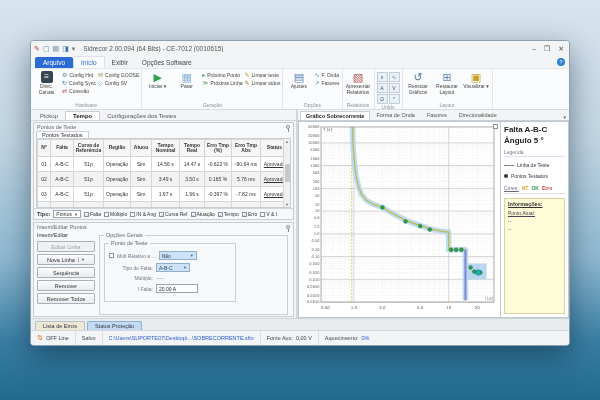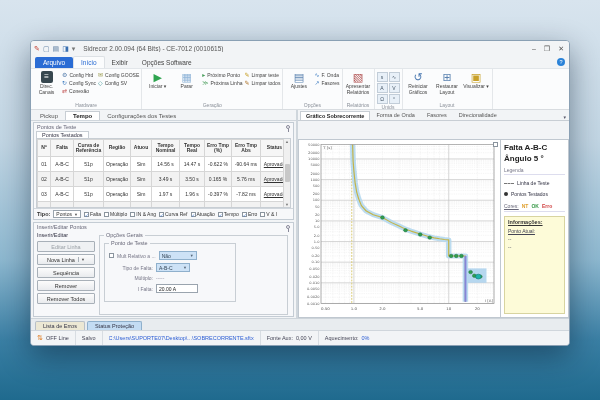--- a/index.html
+++ b/index.html
@@ -91,21 +91,21 @@
   .fs-general { flex:1; margin-right:2px; }
   .fs-point { width:132px; height:62px; }
   .frow { display:flex; align-items:center; gap:3px; margin:3px 0; }
   .frow .lab { font-size:5px; color:#778; width:44px; text-align:right; }
   .frow .lab.left { text-align:left; width:auto; }
   .dd { width:38px; height:9px; background:#cde2f6; border:1px solid #8fb0cc; font-size:5px; color:#345; display:flex; align-items:center; justify-content:space-between; padding:0 2px; }
   .dd .car { font-size:4px; color:#567; }
   .txt { width:42px; height:9px; background:#fff; border:1px solid #9aa4ae; font-size:5px; color:#222; display:flex; align-items:center; padding:0 2px; }
   .muted { font-size:5px; color:#99a; }
   
-  .rpanel { flex:1; display:flex; flex-direction:column; background:#f2f4f6; min-height:0;gap:18px; }
+  .rpanel { flex:1; display:flex; flex-direction:column; background:#f2f4f6; min-height:0; }
   .rtabs2 { height:11px; display:flex; align-items:flex-end; padding-left:2px; border-bottom:1px solid #c8ced4; flex:0 0 auto; }
   .gtab { font-size:5.5px; color:#555; padding:1px 5px; border:1px solid transparent; }
   .gtab.active { background:#fff; border:1px solid #c8ced4; border-bottom:none; font-weight:bold; color:#222; }
   .gtab-caret { margin-left:auto; margin-right:3px; font-size:5px; color:#556; }
   .rbody { flex:1; display:flex; min-height:0; }
   .chart-wrap { flex:1; position:relative; background:#fff; border:1px solid #c0c8d0; min-width:0; }
   .chart-wrap svg { display:block; width:100%; height:100%; }
   svg text { font-family:"DejaVu Sans",sans-serif; }
   .chart-max { position:absolute; top:2px; right:2px; width:5px; height:5px; border:1px solid #8a949e; background:#fff; }
   .sidebar { width:68px; background:#fff; border:1px solid #c0c8d0; border-left:none; padding:3px 3px; display:flex; flex-direction:column; gap:2px; overflow:hidden; }

